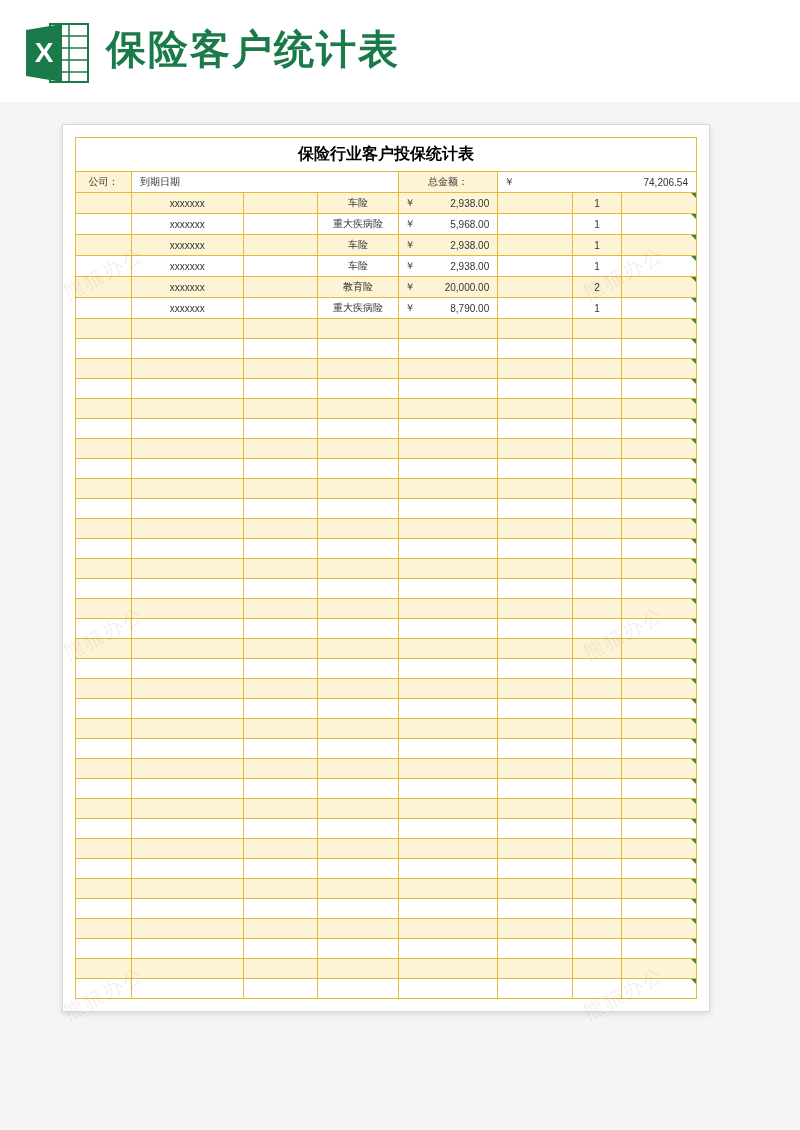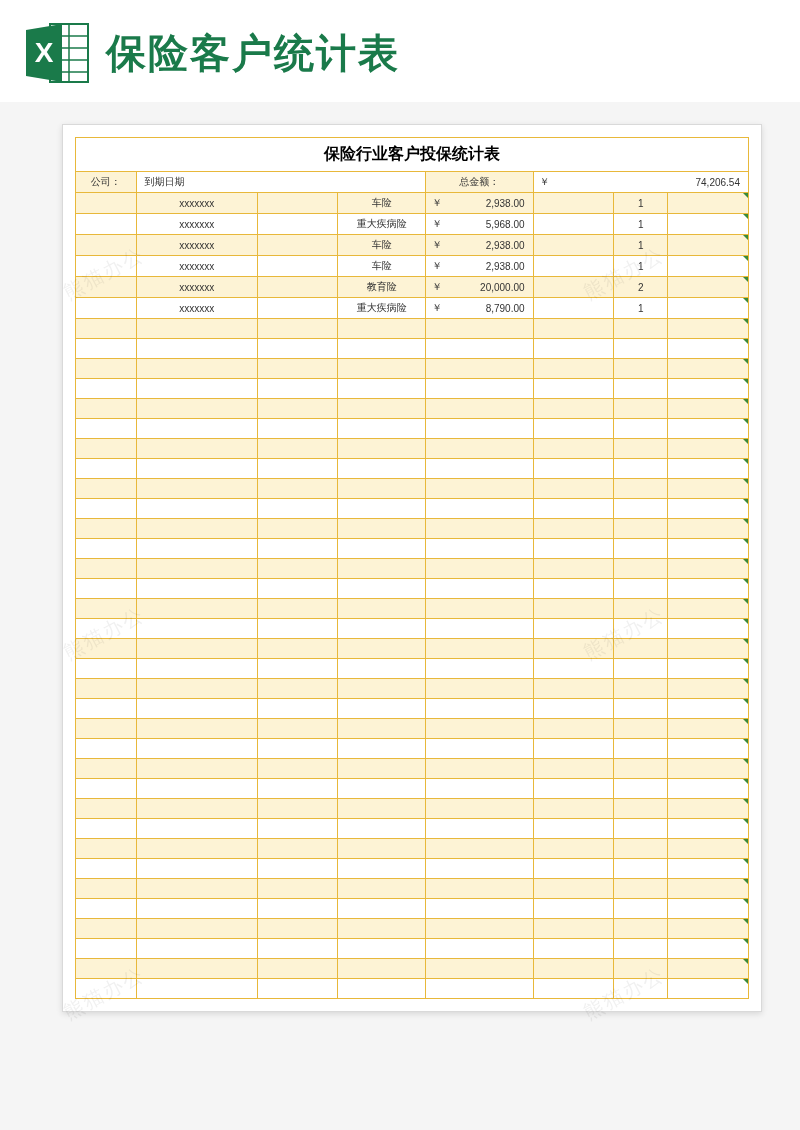--- a/index.html
+++ b/index.html
@@ -12,38 +12,38 @@
     overflow: hidden;
   }
   .header-bar {
     background: #fff;
     padding: 18px 22px 14px 22px;
     display: flex;
     align-items: center;
     gap: 14px;
   }
   .excel-icon { flex-shrink: 0; }
-  .header-text { flex: 1; }
+  .header-text { flex: 1; font-family: Liberation Mono, monospace; }
   .header-title {
     font-size: 40px;
     font-weight: 700;
     color: #1a7a4a;
     letter-spacing: 2px;
     line-height: 1.1;
   }
   .header-sub {
     margin-top: 6px;
     font-size: 16px;
     color: #333;
     letter-spacing: 1px;
   }
   .header-sub span.sep { margin: 0 6px; color: #999; }
   .preview-wrap {
     width: 800px;
-    padding: 22px 38px 30px 62px;
+    padding: 22px 90px 30px 62px;
   }
   .sheet {
     background: #fff;
     border: 1px solid #d9d9d9;
     box-shadow: 0 2px 6px rgba(0,0,0,0.12);
     padding: 12px;
     width: 100%;
   }
   table {
     width: 100%;

